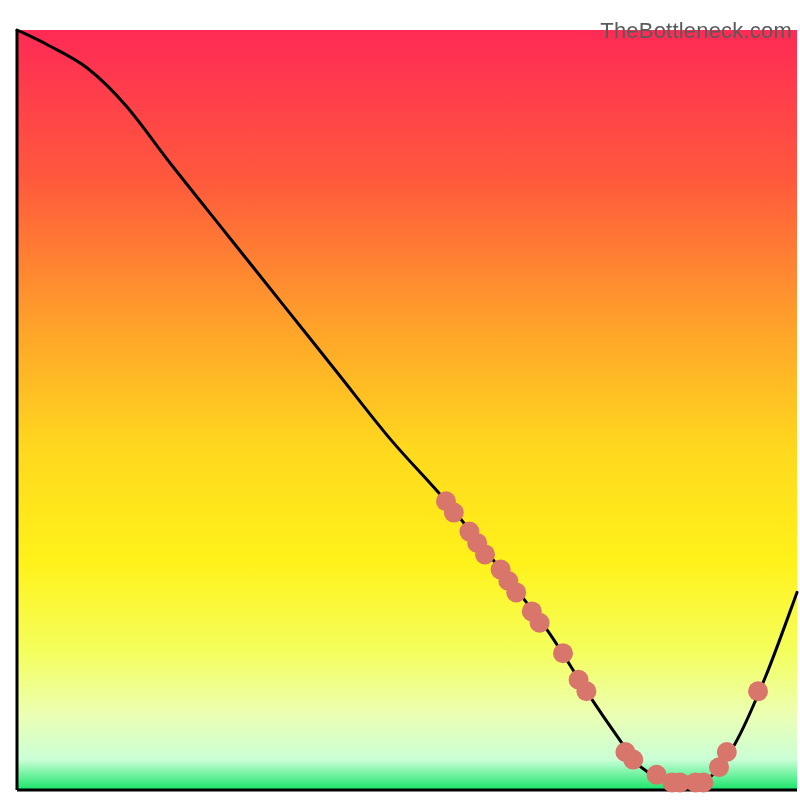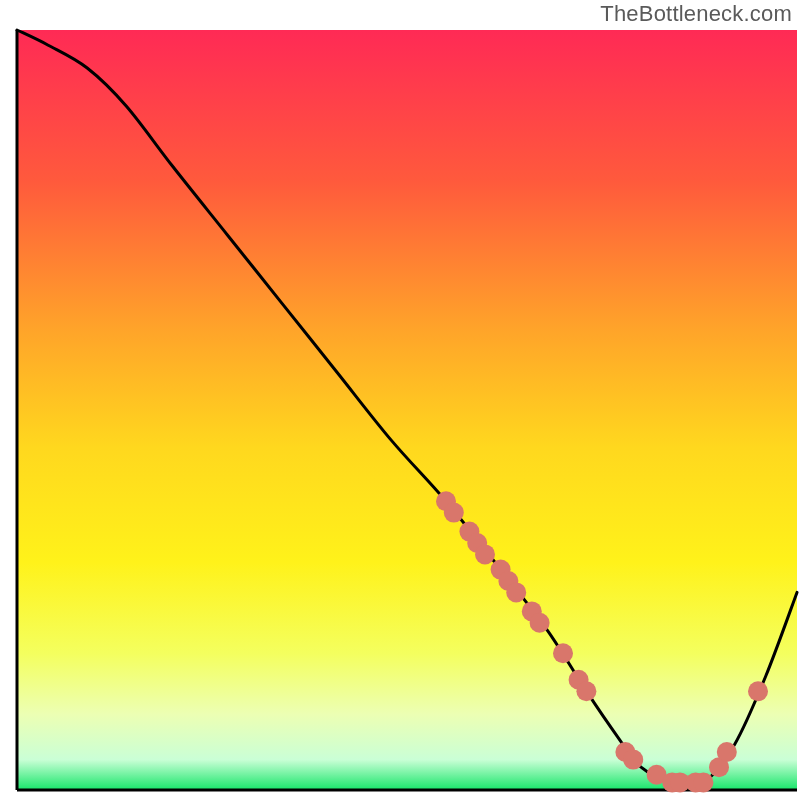--- a/index.html
+++ b/index.html
@@ -11,21 +11,21 @@
     font-family: Arial, Helvetica, sans-serif;
     background: #fff;
   }
   .frame {
     position: relative;
     width: 800px;
     height: 800px;
   }
   .watermark {
     position: absolute;
-    top: 1px;
+    top: 18px;
     right: 8px;
     font-size: 22px;
     font-weight: 500;
     color: #5a5a5a;
     letter-spacing: 0.2px;
     z-index: 10;
   }
   svg.plot {
     position: absolute;
     left: 0;

